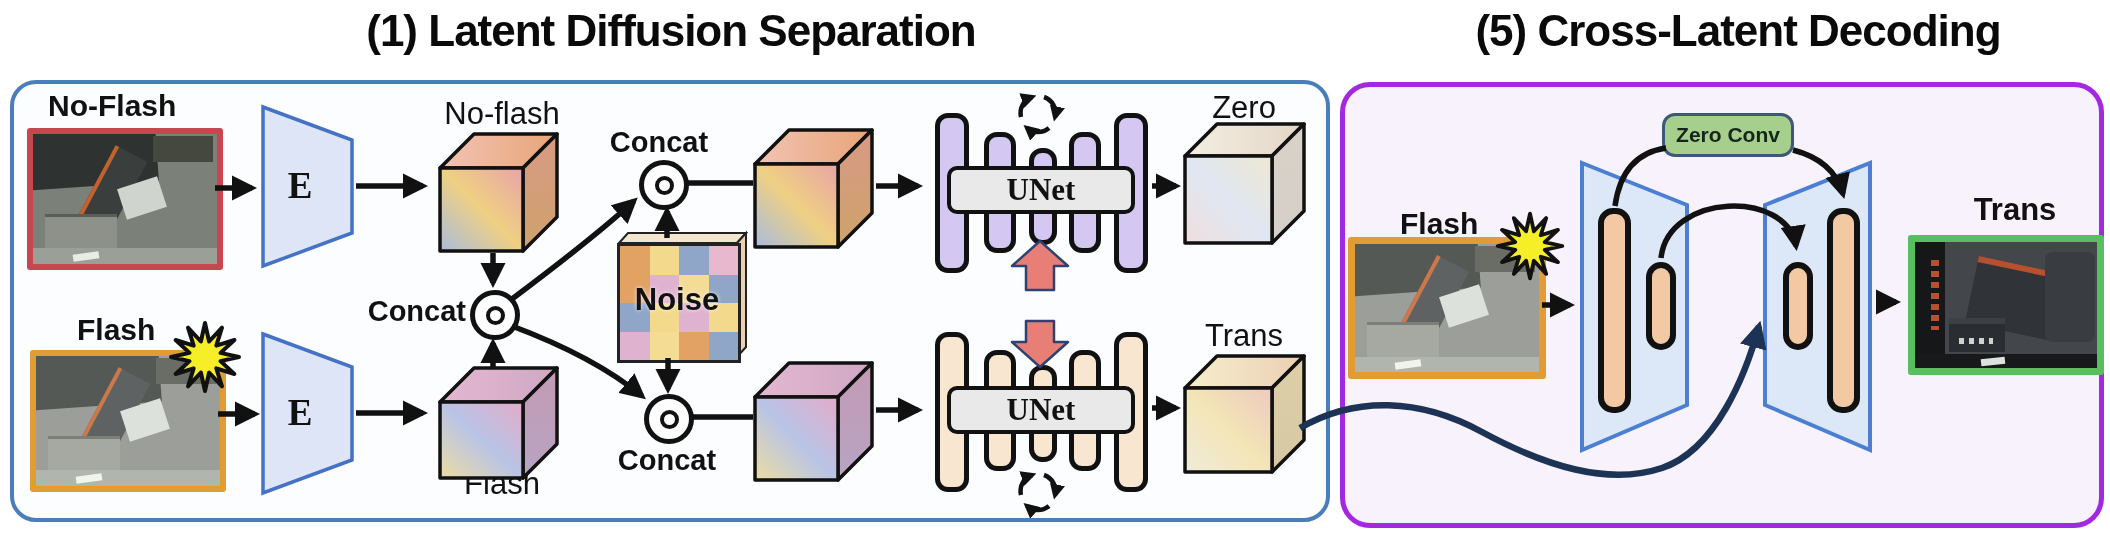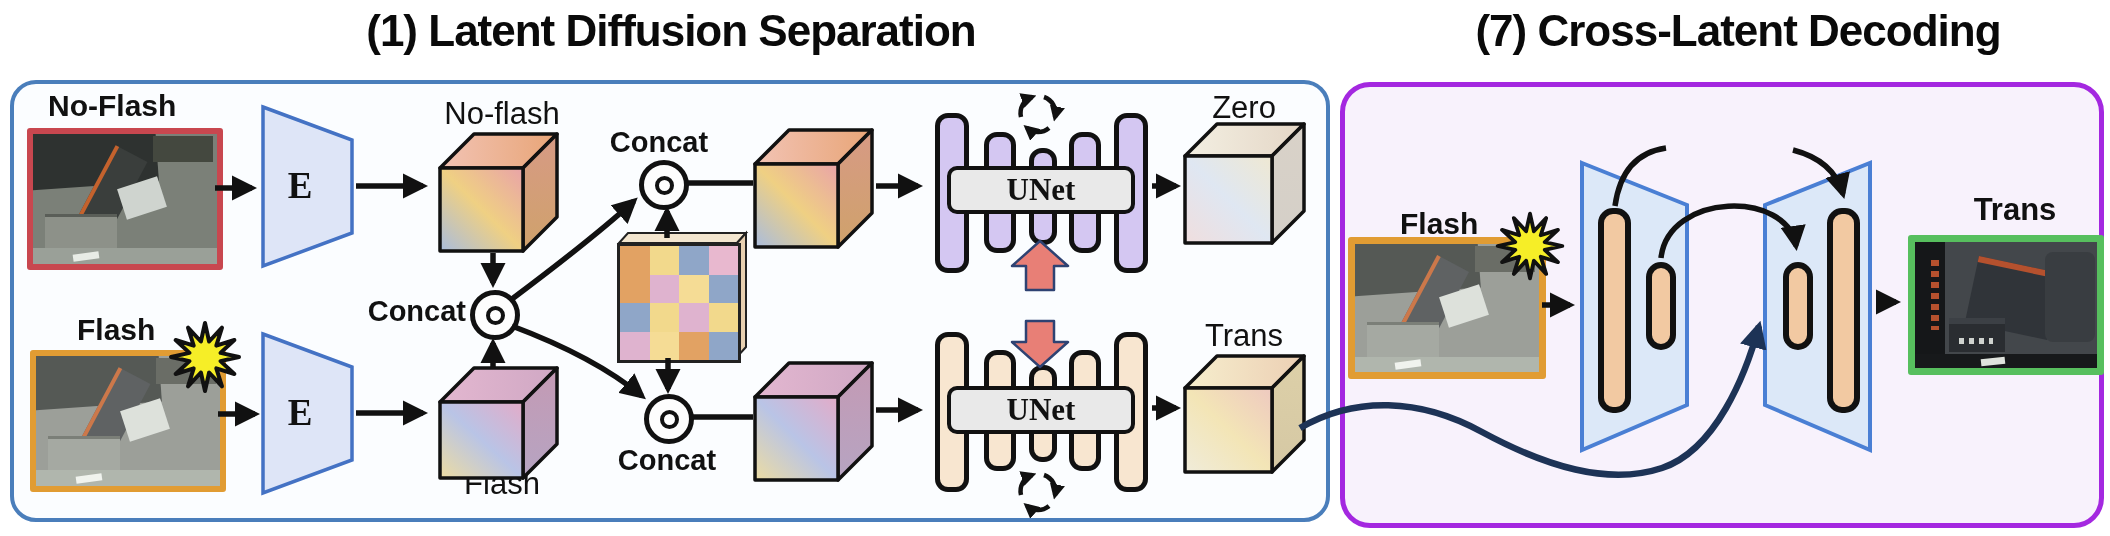--- a/index.html
+++ b/index.html
@@ -56,21 +56,21 @@
 
     <polygon points="1582,163 1687,205 1687,405 1582,450" fill="#dce8f8" stroke="#4a7fd4" stroke-width="4"></polygon>
 
     <polygon points="1765,205 1870,163 1870,450 1765,405" fill="#dce8f8" stroke="#4a7fd4" stroke-width="4"></polygon>
 
     <polygon points="619,243 628,233 746,233 737,243" fill="#f3e6cf" stroke="#222" stroke-width="2"></polygon>
     <polygon points="737,243 746,233 746,347 737,357" fill="#e8d0b0" stroke="#222" stroke-width="2"></polygon>
   </svg>
 
   <div class="lbl title abs" style="left:221px;top:8px;width:900px;">(1) Latent Diffusion Separation</div>
-  <div class="lbl title abs" style="left:1388px;top:8px;width:700px;">(7) Cross-Latent Decoding</div>
+  <div class="lbl title abs" style="left:1388px;top:8px;width:700px;">(5) Cross-Latent Decoding</div>
 
   <div id="panel1" class="panel"></div>
   <div id="panel2" class="panel"></div>
 
   <div class="lbl img-label mid" style="left:48px;top:90px;">No-Flash</div>
   <div class="photo mid" style="left:27px;top:128px;width:184px;height:130px;border:6px solid #c8474f;background:#7b8078;">
     <div class="sc" style="left:-6px;top:-8px;width:130px;height:60px;background:#2e3230;transform:rotate(-4deg);"></div>
     <div class="sc" style="left:120px;top:2px;width:60px;height:26px;background:#44483f;"></div>
     <div class="sc" style="left:58px;top:14px;width:32px;height:96px;background:#3a3e3c;border-left:4px solid #c4622d;transform:rotate(28deg);"></div>
     <div class="sc" style="left:88px;top:48px;width:42px;height:32px;background:#cfd4cf;transform:rotate(-18deg);"></div>
@@ -121,20 +121,21 @@
       <div class="cell" style="background:#8fa6c8"></div>
     <div class="cell" style="background:#8fa6c8"></div>
       <div class="cell" style="background:#f2d98c"></div>
       <div class="cell" style="background:#dfb3cf"></div>
       <div class="cell" style="background:#f2d98c"></div>
     <div class="cell" style="background:#dfb3cf"></div>
       <div class="cell" style="background:#f5dc95"></div>
       <div class="cell" style="background:#e2a263"></div>
       <div class="cell" style="background:#8fa6c8"></div>
   </div>
+  <div class="noise-label top3">Noise</div>
 
   <div class="bar purple mid" style="left:935px;top:113px;width:34px;height:160px;"></div>
   <div class="bar purple mid" style="left:984px;top:132px;width:32px;height:121px;"></div>
   <div class="bar purple mid" style="left:1029px;top:148px;width:28px;height:97px;"></div>
   <div class="bar purple mid" style="left:1069px;top:132px;width:32px;height:121px;"></div>
   <div class="bar purple mid" style="left:1114px;top:113px;width:34px;height:160px;"></div>
   <div class="unetbox top3" style="left:947px;top:166px;width:188px;height:48px;">UNet</div>
 
   <div class="bar cream mid" style="left:935px;top:332px;width:34px;height:160px;"></div>
   <div class="bar cream mid" style="left:984px;top:350px;width:32px;height:121px;"></div>
@@ -152,20 +153,21 @@
     <div class="sc" style="left:-6px;top:-8px;width:130px;height:56px;background:#3a3e3a;transform:rotate(-4deg);"></div>
     <div class="sc" style="left:120px;top:2px;width:60px;height:26px;background:#52564d;"></div>
     <div class="sc" style="left:58px;top:14px;width:32px;height:94px;background:#45494a;border-left:4px solid #c4622d;transform:rotate(28deg);"></div>
     <div class="sc" style="left:88px;top:46px;width:42px;height:32px;background:#d8dcd6;transform:rotate(-18deg);"></div>
     <div class="sc" style="left:12px;top:78px;width:72px;height:34px;background:#979b93;border-top:3px solid #666a62;"></div>
     <div class="sc" style="left:0;bottom:0;width:100%;height:15px;background:#a4aaa0;"></div>
     <div class="sc" style="left:40px;bottom:4px;width:26px;height:7px;background:#eef2ec;transform:rotate(-8deg);"></div>
     <div class="sc" style="left:0;top:0;width:100%;height:100%;background:rgba(255,255,255,.14);"></div>
   </div>
 
+  <div id="zero-conv" class="greenbox top3">Zero Conv</div>
 
   <div class="bar tan mid" style="left:1598px;top:208px;width:33px;height:205px;"></div>
   <div class="bar tan mid" style="left:1646px;top:262px;width:30px;height:88px;"></div>
   <div class="bar tan mid" style="left:1783px;top:262px;width:30px;height:88px;"></div>
   <div class="bar tan mid" style="left:1827px;top:208px;width:33px;height:205px;"></div>
 
   <div class="lbl img-label mid" style="left:1950px;top:194px;width:130px;text-align:center;font-size:31px;">Trans</div>
   <div class="photo mid" style="left:1908px;top:235px;width:182px;height:126px;border:7px solid #57bf5e;background:#43474b;">
     <div class="sc" style="left:0;top:0;width:30px;height:100%;background:#151719;"></div>
     <div class="sc" style="left:16px;top:18px;width:8px;height:70px;background:repeating-linear-gradient(#b5512e 0 6px,#151719 6px 11px);"></div>

